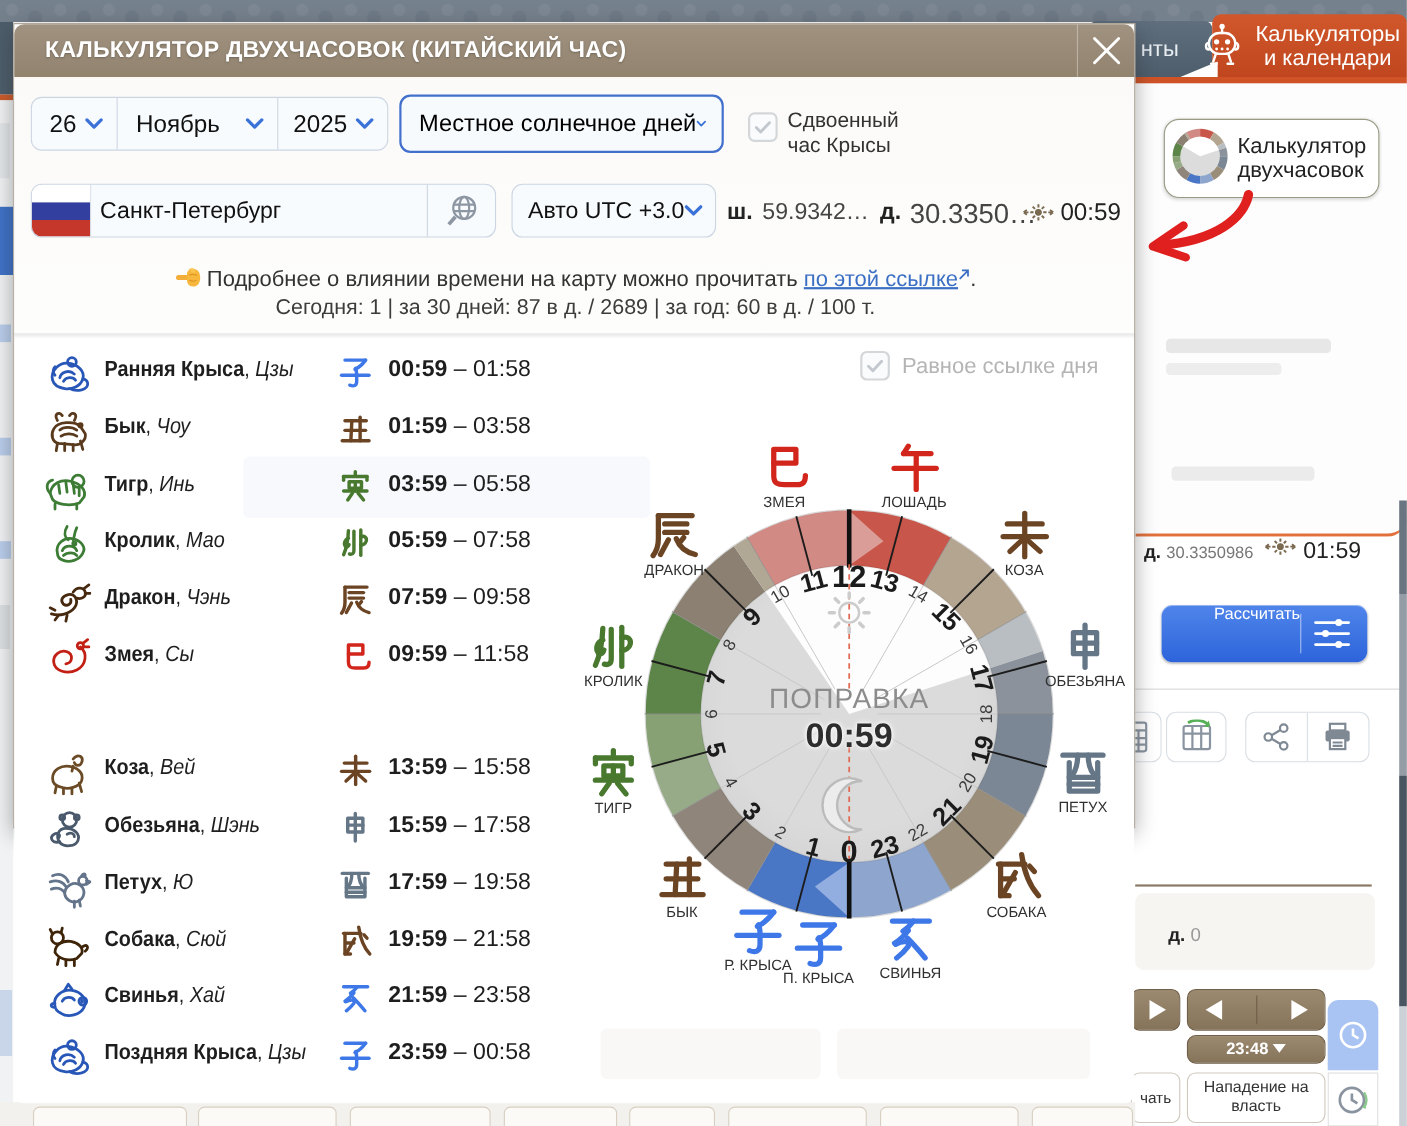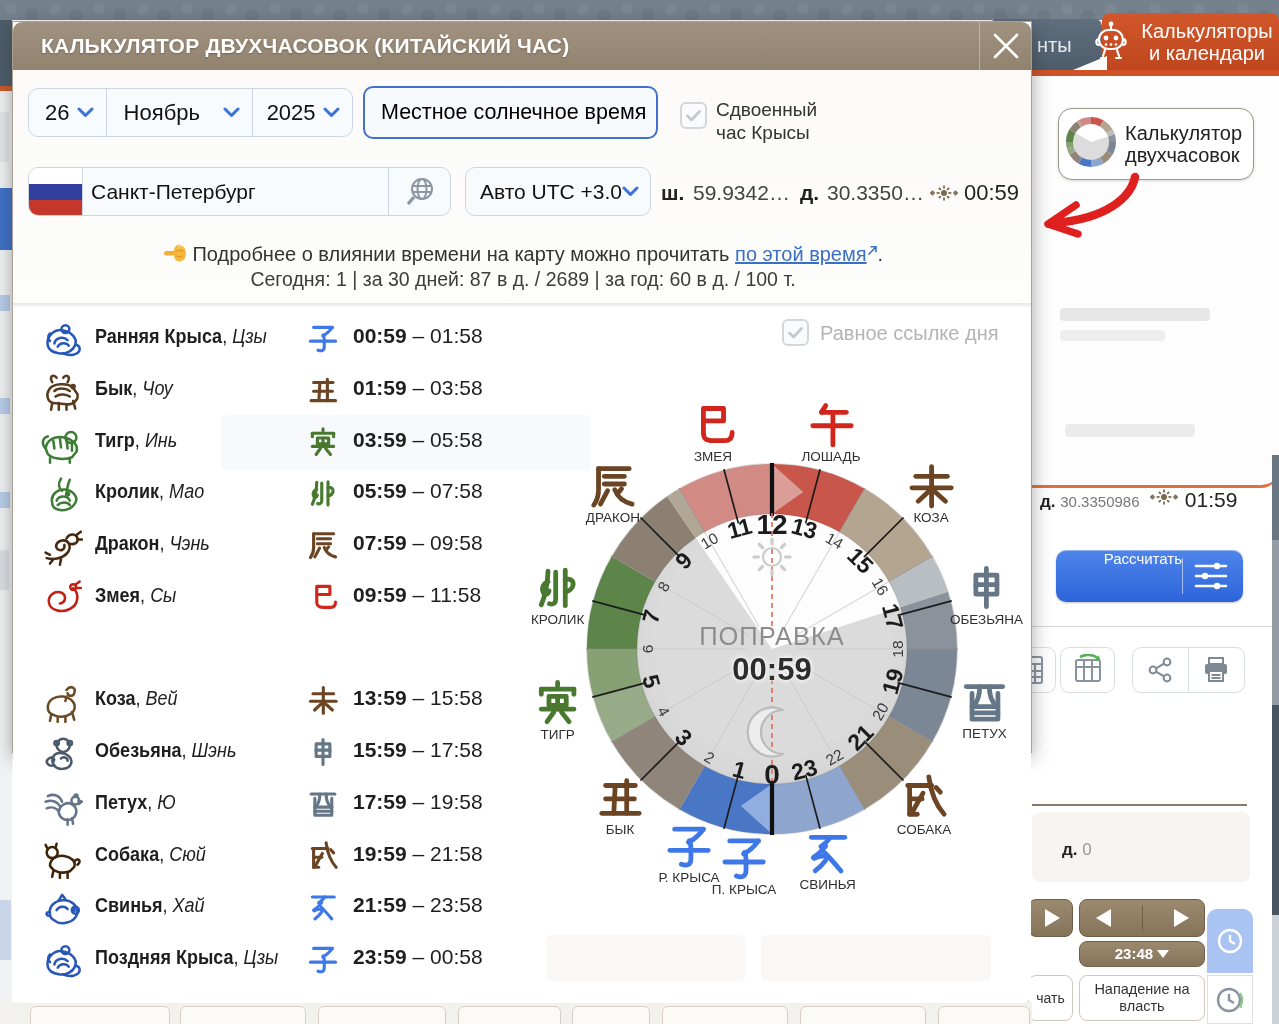--- a/index.html
+++ b/index.html
@@ -266,21 +266,21 @@
           </svg>
         </div>
      <div class="selseg" style="width:100px;padding:0 12px 0 14px">
           <span class="v">2025</span>
           <svg width="17" height="11" viewBox="0 0 17 11">
             <path d="M2 2 L8.5 8.5 L15 2" fill="none" stroke="#3a72d8" stroke-width="3" stroke-linecap="round" stroke-linejoin="round"></path>
           </svg>
         </div>
    </div>
    <div class="bluesel" style="left:350px;top:16px;width:295px;height:53px;padding:0 14px 0 16px">
-        <span class="v" style="font-size:21.5px;white-space:nowrap">Местное солнечное время</span>
+        <span class="v" style="font-size:21.5px;white-space:nowrap">Местное солнечное дней</span>
         <svg width="17" height="11" viewBox="0 0 17 11">
           <path d="M2 2 L8.5 8.5 L15 2" fill="none" stroke="#3a72d8" stroke-width="3" stroke-linecap="round" stroke-linejoin="round"></path>
         </svg>
       </div>
    <div class="cb" style="left:667px;top:32px">
         <svg width="15" height="12" viewBox="0 0 15 12">
           <path d="M1.5 6 L5.5 10 L13.5 1.5" fill="none" stroke="#c3c8ce" stroke-width="2.6" stroke-linecap="round" stroke-linejoin="round"></path>
         </svg>
       </div>
    <div class="abs" style="left:703px;top:28px;font-size:19px;color:#333;line-height:23px">Сдвоенный<br>час Крысы</div>
@@ -307,21 +307,21 @@
         <div class="selseg" style="width:186px;padding:0 12px 0 14px">
           <span class="v" style="font-size:21px;white-space:nowrap">Авто UTC +3.0</span>
           <svg width="17" height="11" viewBox="0 0 17 11">
             <path d="M2 2 L8.5 8.5 L15 2" fill="none" stroke="#3a72d8" stroke-width="3" stroke-linecap="round" stroke-linejoin="round"></path>
           </svg>
         </div>
       </div>
    <div class="abs" style="left:648px;top:111px;font-size:21px;font-weight:bold;color:#222">ш.</div>
    <div class="abs" style="left:680px;top:111px;font-size:21px;color:#444">59.9342…</div>
    <div class="abs" style="left:787px;top:111px;font-size:21px;font-weight:bold;color:#222">д.</div>
-   <div class="abs" style="left:814px;top:111px;font-size:21px;color:#444">30.3350…</div>
+   <div class="abs" style="left:814px;top:111px;font-size:25px;color:#444">30.3350…</div>
    <div class="abs" style="left:916px;top:113px"><svg width="30" height="20" viewBox="0 0 30 20" stroke="#7a6a50" fill="#7a6a50">
           <circle cx="15" cy="10" r="2.6"></circle>
           <line x1="15" y1="5.6" x2="15" y2="2.6" stroke-width="1.8"></line>
           <line x1="18.1" y1="6.9" x2="20.2" y2="4.8" stroke-width="1.8"></line>
           <line x1="19.4" y1="10" x2="22.4" y2="10" stroke-width="1.8"></line>
           <line x1="18.1" y1="13.1" x2="20.2" y2="15.2" stroke-width="1.8"></line>
           <line x1="15" y1="14.4" x2="15" y2="17.4" stroke-width="1.8"></line>
           <line x1="11.9" y1="13.1" x2="9.8" y2="15.2" stroke-width="1.8"></line>
           <line x1="10.6" y1="10" x2="7.6" y2="10" stroke-width="1.8"></line>
           <line x1="11.9" y1="6.9" x2="9.8" y2="4.8" stroke-width="1.8"></line>
@@ -329,21 +329,21 @@
           <path d="M24 10 H28.5 M28.5 10 L25.5 7.8 M28.5 10 L25.5 12.2" stroke-width="1.6" fill="none"></path>
         </svg></div>
    <div class="abs" style="left:951px;top:110px;font-size:22px;color:#222">00:59</div>
 
    <div class="abs" style="left:0;top:168px;width:1020px;text-align:center;font-size:20px;color:#333">
      <span style="vertical-align:-3px"><svg width="24" height="21" viewBox="0 0 24 21">
             <path d="M1 10.2 C1 9 2 8 3.2 8 L13 8 L13 12.6 L3.2 12.6 C2 12.6 1 11.6 1 10.4 Z" fill="#f3ad39"></path>
             <path d="M11 8.2 C10.6 4.3 13.6 2 16.8 2.4 C21 3 23 5.8 23 10.4 C23 15.2 20.6 18.4 16.4 18.4 C13.2 18.4 11.3 16.6 11 12.8 Z" fill="#f6b73c"></path>
             <path d="M12.5 2.8 C14.5 1.2 17.5 1.6 18.5 3.4 C19.2 4.8 18 6.2 16.2 6.0" fill="#f9c44f"></path>
             <path d="M13.2 8 C15.4 7.2 18 7.3 19.8 8.3 M13.4 12.9 C15.2 13.7 17.6 13.7 19.2 13" stroke="#dd9726" stroke-width="1.1" fill="none" stroke-linecap="round"></path>
-          </svg></span> Подробнее о влиянии времени на карту можно прочитать <span style="color:#3b6fc4;text-decoration:underline">по этой время</span><span style="vertical-align:5px"><svg width="11" height="11" viewBox="0 0 11 11">
+          </svg></span> Подробнее о влиянии времени на карту можно прочитать <span style="color:#3b6fc4;text-decoration:underline">по этой ссылке</span><span style="vertical-align:5px"><svg width="11" height="11" viewBox="0 0 11 11">
             <path d="M1.5 9.5 L8.5 2.5 M3.5 1.8 L9 1.8 L9 7.3" fill="none" stroke="#3b6fc4" stroke-width="1.6"></path>
           </svg></span>.
    </div>
    <div class="abs" style="left:0;top:198px;width:1020px;text-align:center;font-size:19.5px;color:#3c3c3c">Сегодня: 1 | за 30 дней: 87 в д. / 2689 | за год: 60 в д. / 100 т.</div>
  </div>
  <div class="mlist">
    <div class="ghost" style="left:208px;top:112px;width:370px;height:56px;background:#edf1f8;opacity:0.45"></div>
    <div class="ghost" style="left:533px;top:632px;width:200px;height:46px;background:#f2f0ed;opacity:0.45"></div>
    <div class="ghost" style="left:748px;top:632px;width:230px;height:46px;background:#f2f0ed;opacity:0.45"></div>
    <div class="cb" style="left:769px;top:16px">

